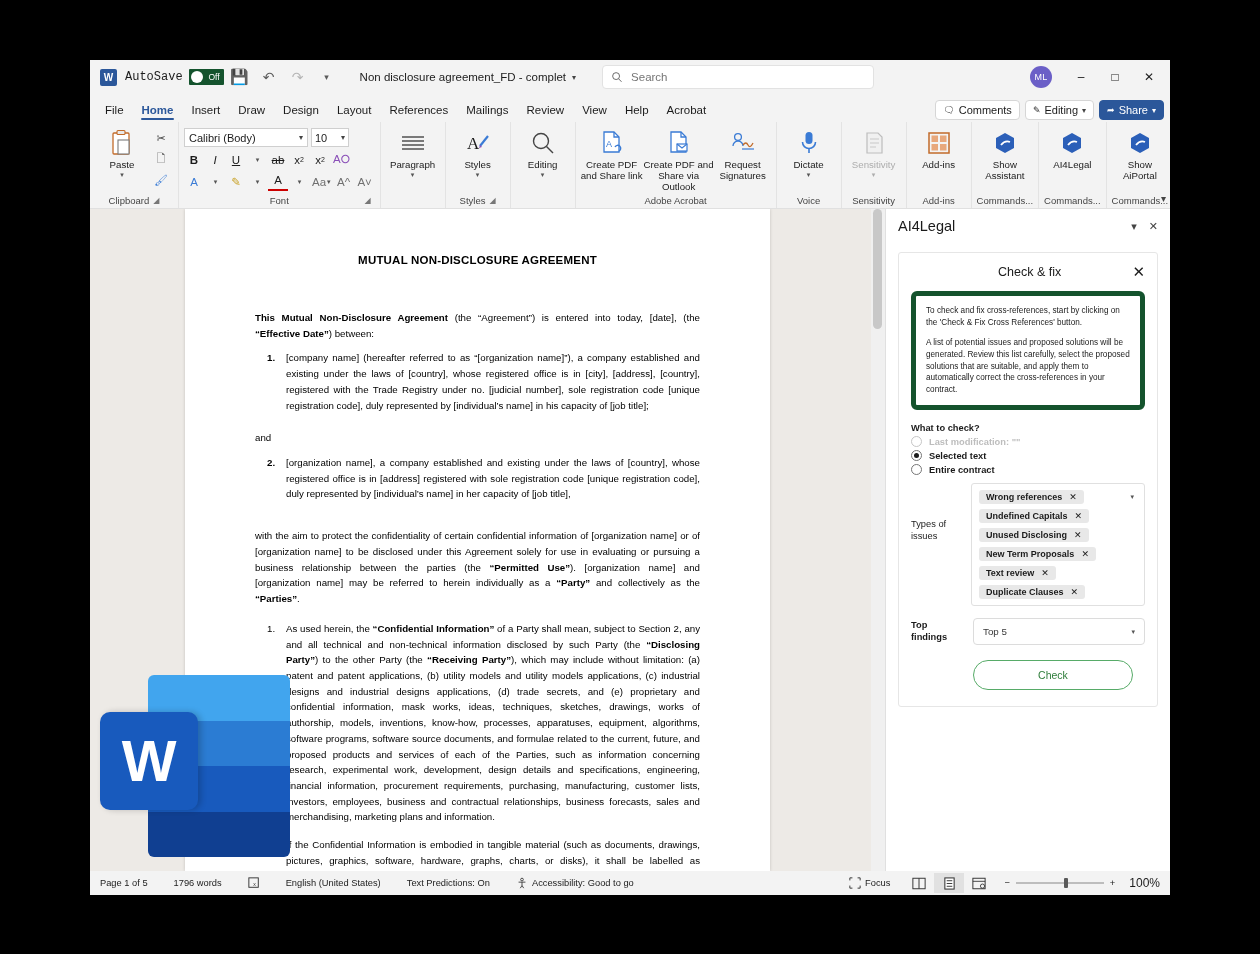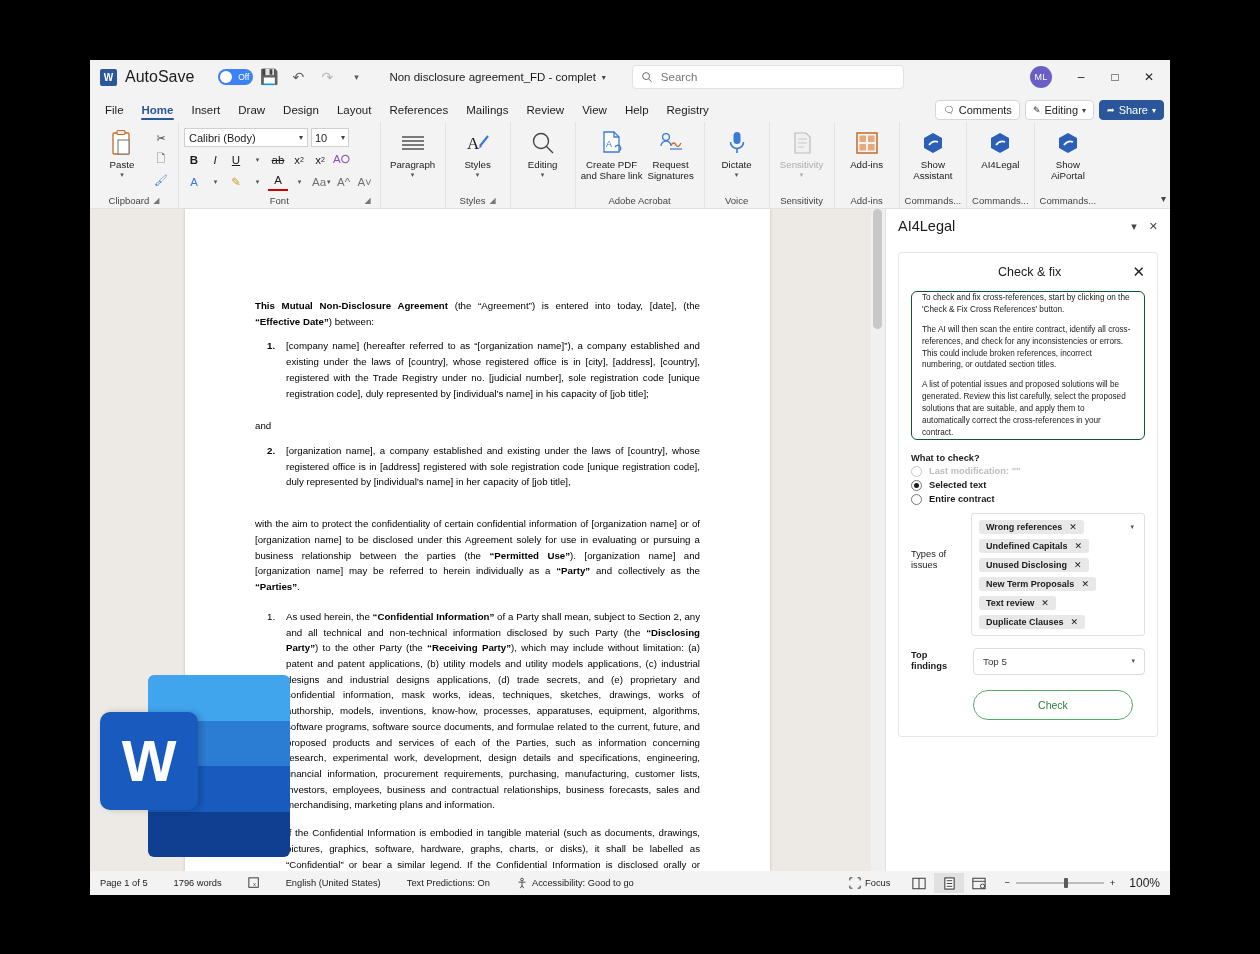--- a/index.html
+++ b/index.html
@@ -7,22 +7,22 @@
     width: 1260px; height: 954px;
     background: #000;
     font-family: "Liberation Sans", sans-serif;
     overflow: hidden;
   }
   .screen { position: absolute; left: 90px; top: 60px; width: 1080px; height: 835px; background: #fff; display: flex; flex-direction: column; }
 
   
   .titlebar { height: 34px; background: #f3f3f3; display: flex; align-items: center; padding: 0 4px; flex: 0 0 auto; }
   .word-icon-sm { width: 17px; height: 17px; background: #2b579a; border-radius: 2px; color: #fff; font-size: 10px; font-weight: bold; display: flex; align-items: center; justify-content: center; margin: 0 8px 0 6px; }
-  .autosave-label { font-size: 16px; color: #1b1b1b; margin-right: 24px; }
-  .toggle { width: 35px; height: 16px; border-radius: 8px; background: #3b82f6; position: relative; display: flex; align-items: center; }
+  .autosave-label { font-size: 12px; color: #1b1b1b; margin-right: 6px; font-family: Liberation Mono, monospace; }
+  .toggle { width: 35px; height: 16px; border-radius: 1px; background: #14532d; position: relative; display: flex; align-items: center; }
   .toggle .knob { width: 12px; height: 12px; border-radius: 50%; background: #fff; position: absolute; left: 2px; }
   .toggle .tlabel { position: absolute; right: 4px; font-size: 8.5px; color: #fff; }
   .tb-icon { width: 26px; height: 26px; display: flex; align-items: center; justify-content: center; font-size: 14px; color: #5b5b5b; margin-left: 3px; cursor: default; }
   .tb-icon.save { color: #b26fb2; font-size: 15px; }
   .doc-title { font-size: 11.5px; color: #1b1b1b; margin-left: 20px; display: flex; align-items: center; gap: 6px; }
   .chev { font-size: 8px; color: #444; }
   .searchbox { margin-left: 26px; width: 272px; height: 24px; background: #fff; border: 1px solid #e2e2e2; border-radius: 4px; display: flex; align-items: center; padding: 0 8px; gap: 8px; }
   .searchbox svg { flex: 0 0 auto; }
   .searchbox input { border: 0; outline: 0; font-size: 11.5px; color: #6b6b6b; font-family: "Liberation Sans", sans-serif; background: transparent; width: 100%; }
   .tb-right { margin-left: auto; display: flex; align-items: center; }
@@ -82,21 +82,21 @@
   .tasksbox { margin: 0 12px; border: 1px solid #e6e6e6; border-radius: 3px; padding: 8px 10px 7px; }
   .tasksrow1 { display: flex; align-items: center; gap: 10px; }
   .progbar { flex: 1 1 auto; height: 8px; border-radius: 5px; background: #e4e4e4; }
   .tasksrow2 { display: flex; align-items: center; margin-top: 2px; }
   .taskslbl { font-size: 9px; color: #3a6fd8; }
   .price { font-size: 9.5px; color: #2b6fd8; font-weight: bold; margin: 0 auto; }
   .card { margin: 10px 12px 0; border: 1px solid #e6e6e6; border-radius: 3px; padding: 10px 12px 16px; }
   .cardhead { display: flex; align-items: center; }
   .cardtitle { flex: 1 1 auto; text-align: center; font-size: 12.5px; color: #1b1b1b; padding-left: 16px; }
   .cardclose { font-size: 15px; color: #1b1b1b; font-weight: 300; }
-  .infobox { margin-top: 10px; border: 1px solid #14532d; border-radius: 6px; padding: 0 10px; }
+  .infobox { margin-top: 10px; border: 5px solid #14532d; border-radius: 6px; padding: 9px 10px; }
   .infobox p { font-size: 8.2px; line-height: 1.45; color: #1b1b1b; }
   .infobox p + p { margin-top: 8px; }
   .qlabel { font-size: 9.3px; font-weight: bold; color: #1b1b1b; margin-top: 13px; }
   .radio-row { display: flex; align-items: center; gap: 7px; margin-top: 3px; }
   .radio { width: 11px; height: 11px; border-radius: 50%; border: 1px solid #767676; background: #fff; flex: 0 0 auto; position: relative; }
   .radio.checked:after { content: ''; position: absolute; left: 2px; top: 2px; width: 5px; height: 5px; border-radius: 50%; background: #1b1b1b; }
   .radio.disabled { border-color: #c6c6c6; }
   .radio-row .rlbl { font-size: 9.3px; color: #1b1b1b; font-weight: bold; }
   .radio-row.disabled .rlbl { color: #bdbdbd; }
   .typesrow { display: flex; align-items: flex-start; margin-top: 8px; gap: 6px; }
@@ -172,21 +172,21 @@
     <div class="rtab active">Home</div>
     <div class="rtab">Insert</div>
     <div class="rtab">Draw</div>
     <div class="rtab">Design</div>
     <div class="rtab">Layout</div>
     <div class="rtab">References</div>
     <div class="rtab">Mailings</div>
     <div class="rtab">Review</div>
     <div class="rtab">View</div>
     <div class="rtab">Help</div>
-    <div class="rtab">Registry</div>
+    <div class="rtab">Acrobat</div>
     <div class="rt-right">
       <div class="pillbtn">
         <span style="font-size:9px">🗨</span>
         <span>Comments</span>
       </div>
       <div class="pillbtn">
         <span style="font-size:9px">✎</span>
         <span>Editing</span>
         <span class="chev">▾</span>
       </div>
@@ -335,20 +335,31 @@
           <div class="ic">
             <svg width="26" height="26" viewBox="0 0 26 26">
                 <path d="M5 2 h10 l5 5 v15 h-15 z" fill="#fff" stroke="#3a7bd5" stroke-width="1.3"></path>
                 <path d="M15 2 v5 h5" fill="none" stroke="#3a7bd5" stroke-width="1.3"></path>
                 <text x="7" y="17" font-size="9" fill="#3a7bd5" font-family="Liberation Sans, sans-serif">A</text>
                 <path d="M16 17 a3 3 0 1 1 4 4" fill="none" stroke="#3a7bd5" stroke-width="1.4"></path>
               </svg>
           </div>
           <div class="lb">Create PDF and Share link</div>
         </div>
+        <div class="bigbtn" style="width:72px">
+          <div class="ic">
+            <svg width="26" height="26" viewBox="0 0 26 26">
+                <path d="M5 2 h10 l5 5 v15 h-15 z" fill="#fff" stroke="#3a7bd5" stroke-width="1.3"></path>
+                <path d="M15 2 v5 h5" fill="none" stroke="#3a7bd5" stroke-width="1.3"></path>
+                <rect x="11" y="14" width="10" height="7" fill="#fff" stroke="#3a7bd5" stroke-width="1.2"></rect>
+                <path d="M11 14 l5 4 l5 -4" fill="none" stroke="#3a7bd5" stroke-width="1.1"></path>
+              </svg>
+          </div>
+          <div class="lb">Create PDF and Share via Outlook</div>
+        </div>
         <div class="bigbtn" style="width:56px">
           <div class="ic">
             <svg width="26" height="26" viewBox="0 0 26 26">
                 <circle cx="8" cy="7" r="3.4" fill="none" stroke="#3a7bd5" stroke-width="1.3"></circle>
                 <path d="M3 16 a5 5 0 0 1 10 0" fill="none" stroke="#3a7bd5" stroke-width="1.3"></path>
                 <path d="M13 15 q3 -4 5 0 q2 4 5 -2" fill="none" stroke="#c26b2a" stroke-width="1.3"></path>
                 <line x1="12" y1="19" x2="24" y2="19" stroke="#3a7bd5" stroke-width="1.2"></line>
               </svg>
           </div>
           <div class="lb">Request Signatures</div>
@@ -458,20 +469,21 @@
       <div class="glabel">Commands...</div>
     </div>
 
     <div class="ribbon-collapse">▾</div>
   </div>
 
   <div class="main">
 
     <div class="docarea">
       <div class="page">
+        <div class="doctitle">MUTUAL NON-DISCLOSURE AGREEMENT</div>
 
         <div class="dp" style="margin-top:44px;">
           <b>This Mutual Non-Disclosure Agreement</b><span> (the “Agreement”) is entered into today, [date],  (the </span><b>“Effective Date”</b><span>) between:</span>
         </div>
 
         <div class="dli">
           <div class="num">1.</div>
           <div class="bdy">[company name] (hereafter referred to as “[organization name]”), a company established and existing under the laws of [country], whose registered office is in [city], [address], [country], registered with the Trade Registry under no. [judicial number], sole registration code [unique registration code], duly represented by  [individual’s name] in his capacity of [job title];</div>
         </div>
 
@@ -514,21 +526,20 @@
 
 
       <div class="card">
         <div class="cardhead">
           <div class="cardtitle">Check &amp; fix</div>
           <div class="cardclose">✕</div>
         </div>
 
         <div class="infobox">
           <p>To check and fix cross-references, start by clicking on the 'Check &amp; Fix Cross References' button.</p>
-          <p>The AI will then scan the entire contract, identify all cross-references, and check for any inconsistencies or errors. This could include broken references, incorrect numbering, or outdated section titles.</p>
           <p>A list of potential issues and proposed solutions will be generated. Review this list carefully, select the proposed solutions that are suitable, and apply them to automatically correct the cross-references in your contract.</p>
         </div>
 
         <div class="qlabel">What to check?</div>
 
         <div class="radio-row disabled">
           <span class="radio disabled"></span>
           <span class="rlbl">Last modification: ""</span>
         </div>
         <div class="radio-row">

